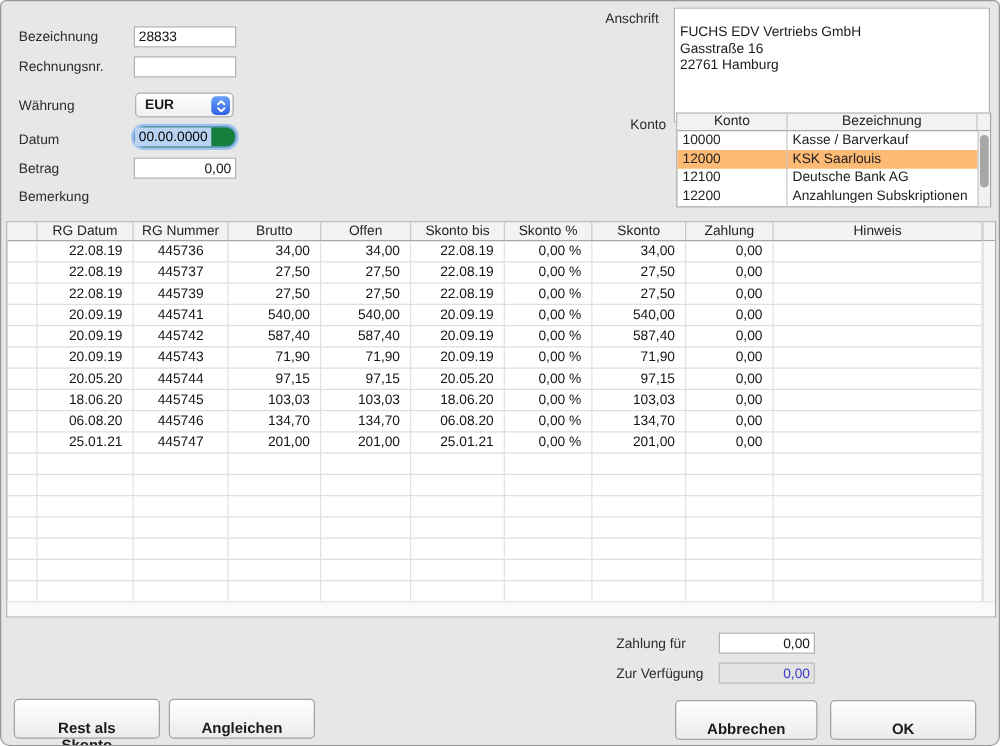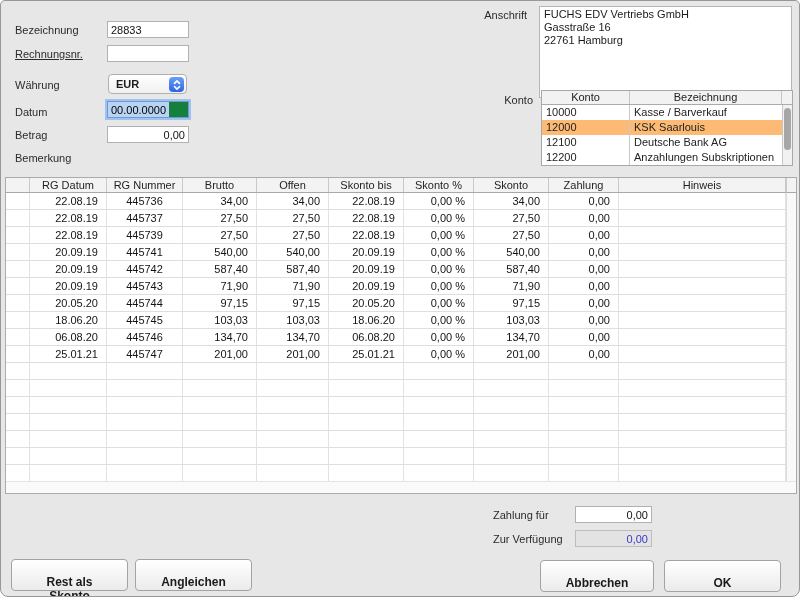--- a/index.html
+++ b/index.html
@@ -26,31 +26,31 @@
   }
   .popup-label{position:absolute;left:7px;top:3px;font-weight:bold;color:#1c1c1c;}
   .popup-stepper{
     position:absolute;right:2px;top:2px;width:15px;height:15px;border-radius:4px;
     background:linear-gradient(#6aa0f8,#2d63e6);
     display:flex;align-items:center;justify-content:center;
   }
   
   .datum-field{
     position:absolute;left:104px;top:98px;width:86px;height:21px;
-    background:#15803d;border:2px solid #9fc2ee;border-radius:0;
+    background:#15803d;border:2px solid #9fc2ee;border-radius:10px;
     box-shadow:inset 0 0 0 1px #6d99d8;
   }
   .datum-sel{
     position:absolute;left:1px;top:1px;bottom:1px;display:flex;align-items:center;
     padding:0 3px;background:#b9d4f3;color:#000;
   }
   
   .anschrift-box{
     position:absolute;left:538px;top:5px;width:253px;height:92px;
-    background:#fff;border:1px solid #b5b5b5;padding:1px 4px;
+    background:#fff;border:1px solid #b5b5b5;padding:13px 4px;
     white-space:pre-line;line-height:13px;color:#1a1a1a;
   }
   
   .konto-frame{
     position:absolute;left:540px;top:89px;width:252px;height:76px;
     background:#fff;border:1px solid #a8a8a8;
   }
   .konto-header{display:grid;grid-template-columns:88px 152px 10px;height:14px;
     background:#f2f2f2;border-bottom:1px solid #ababab;}
   .konto-hcell{text-align:center;line-height:13px;border-right:1px solid #c6c6c6;color:#222;}
@@ -96,21 +96,21 @@
   }
 </style>
 </head>
 <body>
 
 <div class="window">
 
   <div class="lbl" style="left:14px;top:23px;">Bezeichnung</div>
   <input class="tfield" style="left: 106px; top: 20px; width: 82px;" value="28833">
 
-  <div class="lbl" style="left:14px;top:47px;text-decoration:underline;">Rechnungsnr.</div>
+  <div class="lbl" style="left:14px;top:47px;">Rechnungsnr.</div>
   <input class="tfield" style="left: 106px; top: 44px; width: 82px;" value="">
 
   <div class="lbl" style="left:14px;top:78px;">Währung</div>
   <div class="popup">
     <span class="popup-label">EUR</span>
     <span class="popup-stepper">
       <svg width="8" height="12" viewBox="0 0 8 12">
           <path d="M1.5 4.4 L4 1.9 L6.5 4.4" stroke="#ffffff" stroke-width="1.6" fill="none" stroke-linecap="round" stroke-linejoin="round"></path>
           <path d="M1.5 7.6 L4 10.1 L6.5 7.6" stroke="#ffffff" stroke-width="1.6" fill="none" stroke-linecap="round" stroke-linejoin="round"></path>
         </svg>

